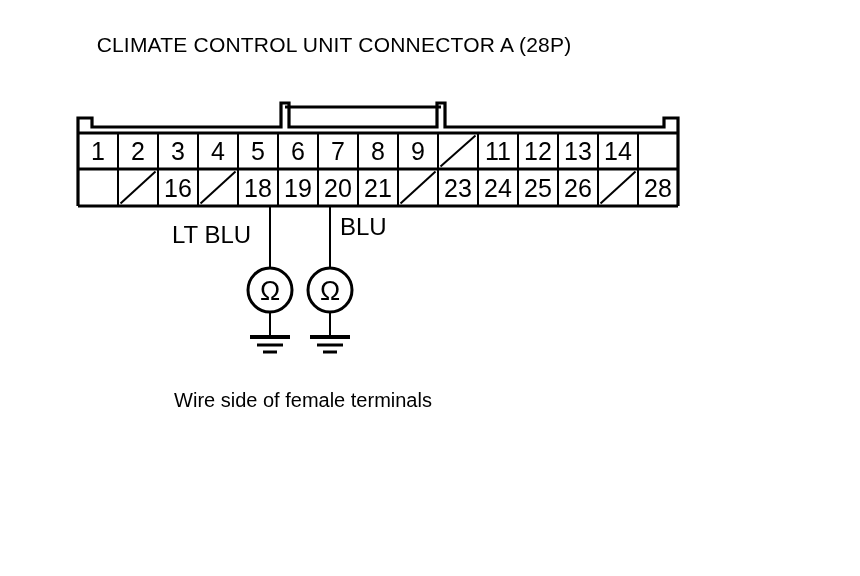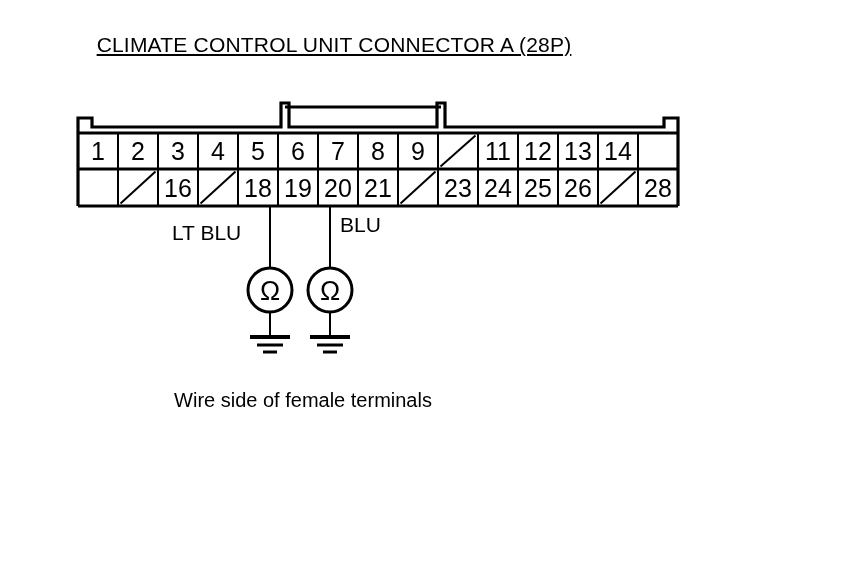--- a/index.html
+++ b/index.html
@@ -28,21 +28,20 @@
   
   .title {
     position: absolute;
     left: 0;
     top: 33px;
     width: 760px;
     text-align: center;
     font-size: 21px;
     letter-spacing: 0.2px;
     white-space: nowrap;
-    text-decoration: underline;
   }
   .title .t-inner {
     position: relative;
     left: -46px;
   }
 
   
   .caption {
     position: absolute;
     left: 0;
@@ -53,21 +52,21 @@
     white-space: nowrap;
   }
   .caption .c-inner {
     position: relative;
     left: -70px;
   }
 
   
   .wire-label {
     position: absolute;
-    font-size: 21px;
+    font-size: 24px;
     white-space: nowrap;
     text-align: right;
   }
   #wire-label-ltblu { left: 172px; top: 221px; }
   #wire-label-blu   { left: 340px; top: 213px; }
 
   
   #connector-svg {
     position: absolute;
     left: 0;

